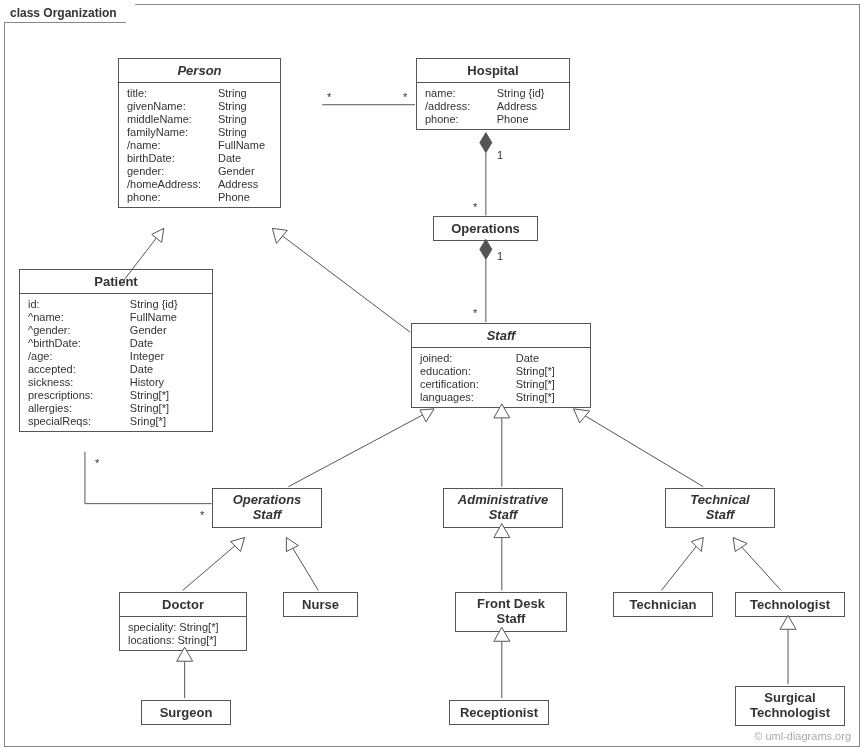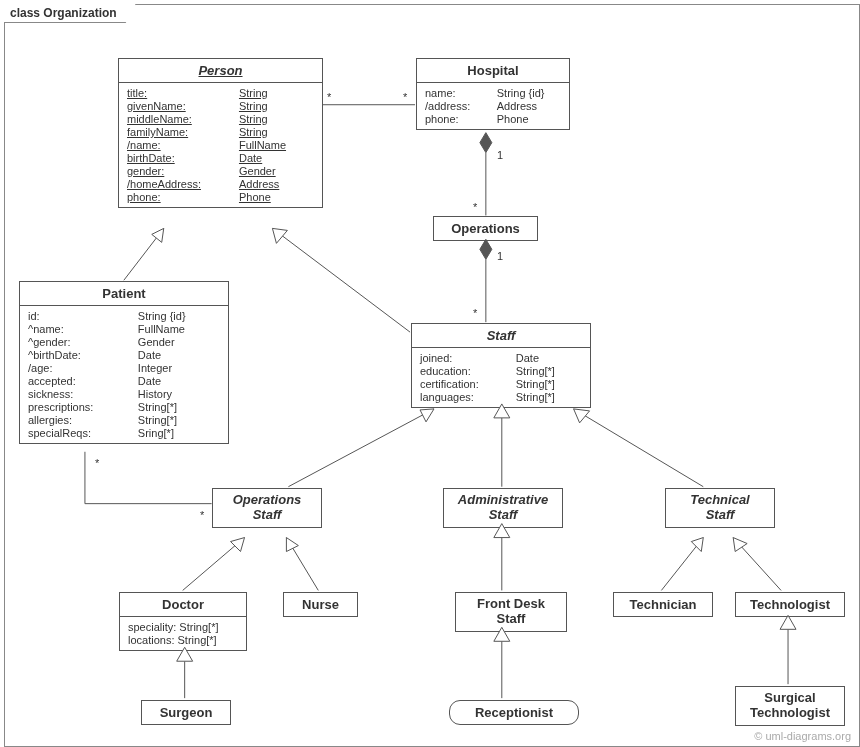--- a/index.html
+++ b/index.html
@@ -82,21 +82,21 @@
     font-size: 11px;
     color: #aaa;
   }
 </style>
 </head>
 <body>
 
 <div class="frame">
   <div class="frame-tab">class Organization</div>
 
-  <div class="class-box" style="left:113px; top:53px; width:205px;text-decoration:underline;">
+  <div class="class-box" style="left:113px; top:53px; width:163px;">
     <div class="class-title">Person</div>
     <div class="class-attrs">
       <span class="attr-name">title:</span>
         <span class="attr-type">String</span>
       <span class="attr-name">givenName:</span>
         <span class="attr-type">String</span>
       <span class="attr-name">middleName:</span>
         <span class="attr-type">String</span>
       <span class="attr-name">familyName:</span>
         <span class="attr-type">String</span>
@@ -122,21 +122,21 @@
         <span class="attr-type">Address</span>
       <span class="attr-name">phone:</span>
         <span class="attr-type">Phone</span>
     </div>
   </div>
 
   <div class="class-box" style="left:428px; top:211px; width:105px;">
     <div class="class-title concrete" style="border-bottom:none">Operations</div>
   </div>
 
-  <div class="class-box" style="left:14px; top:276px; width:210px;">
+  <div class="class-box" style="left:14px; top:264px; width:194px;">
     <div class="class-title concrete">Patient</div>
     <div class="class-attrs">
       <span class="attr-name">id:</span>
         <span class="attr-type">String {id}</span>
       <span class="attr-name">^name:</span>
         <span class="attr-type">FullName</span>
       <span class="attr-name">^gender:</span>
         <span class="attr-type">Gender</span>
       <span class="attr-name">^birthDate:</span>
         <span class="attr-type">Date</span>
@@ -214,21 +214,21 @@
   </div>
 
   <div class="class-box" style="left:730px; top:587px; width:110px;">
     <div class="class-title concrete" style="border-bottom:none">Technologist</div>
   </div>
 
   <div class="class-box" style="left:136px; top:695px; width:90px;">
     <div class="class-title concrete" style="border-bottom:none">Surgeon</div>
   </div>
 
-  <div class="class-box" style="left:444px; top:695px; width:130px;border-radius:11px;">
+  <div class="class-box" style="left:444px; top:695px; width:100px;">
     <div class="class-title concrete" style="border-bottom:none">Receptionist</div>
   </div>
 
   <div class="class-box" style="left:730px; top:681px; width:110px;">
     <div class="class-title concrete twoline" style="border-bottom:none">
       <span>Surgical</span><br>
       <span>Technologist</span>
     </div>
   </div>
 

